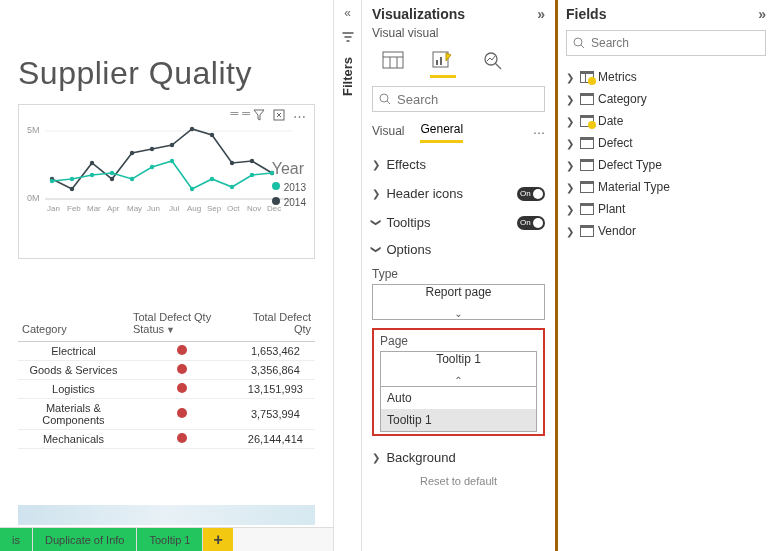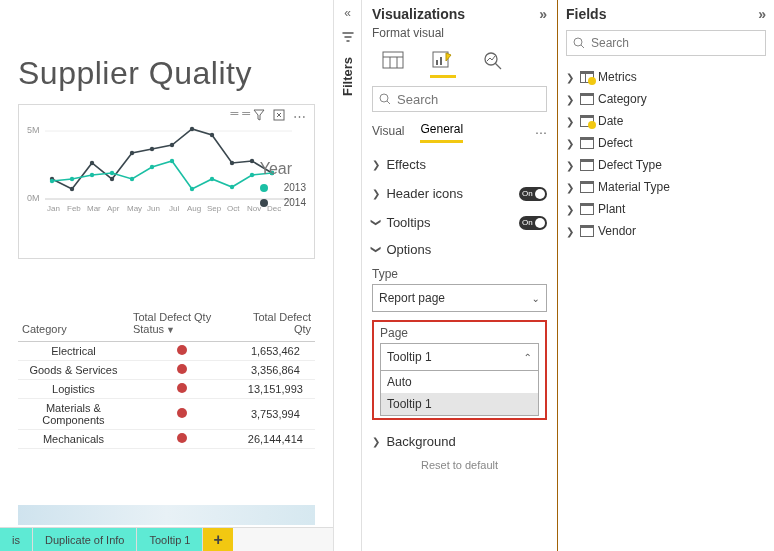--- a/index.html
+++ b/index.html
@@ -10,64 +10,64 @@
 .title { font-size: 32px; font-weight: 300; color: #555; padding: 55px 0 0 18px; letter-spacing: 0.5px; }
 
 .chart-card { margin: 12px 18px 0 18px; border: 1px solid #d9d9d9; background: #fff; padding: 6px 8px 4px 8px; position: relative; height: 155px; }
 .card-handle { position: absolute; top: 2px; right: 60px; color: #777; font-size: 11px; letter-spacing: 4px; }
 .card-icons { position: absolute; top: 4px; right: 8px; display: flex; gap: 8px; color: #666; }
 .card-icons span { cursor: pointer; font-size: 13px; }
 .chart-title { font-size: 11px; color: #999; margin-top: 14px; }
 .chart-svg { width: 270px; height: 110px; }
 .legend { position: absolute; right: 8px; top: 55px; font-size: 10px; color: #555; }
 .legend-title { font-size: 16px; color: #777; margin-bottom: 4px; }
-.legend-item { display: flex; align-items: center; gap: 16px; margin-bottom: 4px; }
+.legend-item { display: flex; align-items: flex-start; gap: 4px; margin-bottom: 4px; }
 .swatch { width: 8px; height: 8px; border-radius: 50%; }
 
 .table-card { margin: 50px 18px 0 18px; font-size: 11px; }
 .table-card table { width: 100%; border-collapse: collapse; }
 .table-card th { text-align: left; font-weight: 400; color: #555; border-bottom: 1px solid #ccc; padding: 2px 4px 6px 4px; vertical-align: bottom; }
 .table-card th.num { text-align: right; }
 .table-card td { padding: 3px 4px; border-bottom: 1px solid #eee; text-align: center; }
 .dot { width: 10px; height: 10px; background: #c74242; border-radius: 50%; display: inline-block; }
 .num { text-align: right; }
 .sort-arr { font-size: 9px; color: #666; margin-left: 2px; }
 
 .map-strip { position: absolute; bottom: 26px; left: 18px; right: 18px; height: 20px; background: linear-gradient(90deg,#cfe3ee,#e8f1f6,#d6e8f0); }
 
 .tabs { position: absolute; bottom: 0; left: 0; right: 0; height: 24px; display: flex; background: #f7f7f7; border-top: 1px solid #ddd; font-size: 11px; }
-.tab { padding: 4px 12px; border-right: 1px solid #ddd; color: #444; display: flex; align-items: center; background: #5eead4; white-space: nowrap; }
+.tab { padding: 4px 12px; border-right: 1px solid #ddd; color: #444; display: flex; align-items: center; background: #22c55e; white-space: nowrap; }
 .tab.add { background: #f2c811; font-size: 16px; font-weight: bold; color: #444; padding: 0 10px; border-right: none; }
 
 
 .filters-strip { width: 28px; border-right: 1px solid #e0e0e0; display: flex; flex-direction: column; align-items: center; padding-top: 6px; gap: 10px; }
 .filters-label { writing-mode: vertical-rl; font-size: 13px; font-weight: 600; color: #333; transform: rotate(180deg); }
 
 
-.viz-pane { width: 196px; border-right: 1px solid #a16207; display: flex; flex-direction: column; padding: 6px 10px 0 10px; overflow: hidden; }
+.viz-pane { width: 196px; border-right: 3px solid #a16207; display: flex; flex-direction: column; padding: 6px 10px 0 10px; overflow: hidden; }
 .pane-head { display: flex; justify-content: space-between; align-items: center; font-weight: 600; font-size: 14px; }
 .sub-head { font-size: 12px; color: #555; margin-top: 4px; }
 .mode-icons { display: flex; gap: 20px; margin: 8px 0 0 0; padding: 0 6px; }
 .mode-icons .mi { width: 30px; height: 24px; display: flex; align-items: center; justify-content: center; position: relative; }
 .mode-icons .mi.active::after { content: ""; position: absolute; bottom: -6px; left: 2px; right: 2px; height: 3px; background: #f2c811; }
 .viz-search { margin-top: 14px; border: 1px solid #ccc; height: 26px; display: flex; align-items: center; padding: 0 6px; gap: 6px; color: #777; }
 .viz-subtabs { display: flex; gap: 16px; margin-top: 10px; font-size: 12px; align-items: center; }
 .viz-subtabs .st { color: #555; padding-bottom: 4px; }
 .viz-subtabs .st.active { border-bottom: 3px solid #f2c811; color: #000; }
 .viz-subtabs .dots { margin-left: auto; color: #666; cursor: pointer; }
 
 .section { margin-top: 14px; }
 .section-head { display: flex; align-items: center; gap: 6px; font-size: 13px; color: #333; }
 .chev { font-size: 10px; color: #555; }
 .toggle { margin-left: auto; width: 28px; height: 14px; background: #333; border-radius: 8px; position: relative; color: #fff; font-size: 8px; display: flex; align-items: center; padding-left: 3px; }
 .toggle::after { content: ""; width: 10px; height: 10px; background: #fff; border-radius: 50%; position: absolute; right: 2px; top: 2px; }
 
 .opt-block { margin-top: 10px; }
 .opt-label { font-size: 12px; color: #555; margin-bottom: 3px; }
-.select-box { border: 1px solid #aaa; height: 28px; display: flex; align-items: center; justify-content: space-between; padding: 0 6px; font-size: 12px; background: #fff; }
+.select-box { border: 1px solid #aaa; height: 36px; display: flex; align-items: center; justify-content: space-between; padding: 0 6px; font-size: 12px; background: #fff; flex-direction: column; }
 .select-box .arr { font-size: 10px; color: #555; }
 
 .red-box { border: 2px solid #d13428; padding: 4px 6px 2px 6px; margin-top: 8px; }
 .dropdown-list { border: 1px solid #aaa; border-top: none; font-size: 12px; }
 .dropdown-list .opt { padding: 4px 6px; background: #fff; }
 .dropdown-list .opt.sel { background: #e5e5e5; }
 
 
 .fields-pane { flex: 1; padding: 6px 8px 0 8px; }
 .fields-search { margin-top: 8px; border: 1px solid #ccc; height: 26px; display: flex; align-items: center; padding: 0 6px; gap: 6px; color: #777; font-size: 12px; }
@@ -224,21 +224,21 @@
       </svg>
   </span>
   <div class="filters-label">Filters</div>
 </div>
 
 <div class="viz-pane">
   <div class="pane-head">
     <span>Visualizations</span>
     <span style="color:#666">»</span>
   </div>
-  <div class="sub-head">Format visual</div>
+  <div class="sub-head">Visual visual</div>
   <div class="mode-icons">
     <div class="mi">
         <svg width="22" height="18">
           <rect x="1" y="1" width="20" height="16" fill="none" stroke="#666"></rect>
           <line x1="1" y1="6" x2="21" y2="6" stroke="#666"></line>
           <line x1="8" y1="6" x2="8" y2="17" stroke="#666"></line>
           <line x1="15" y1="6" x2="15" y2="17" stroke="#666"></line>
         </svg>
       </div>
     <div class="mi active">

